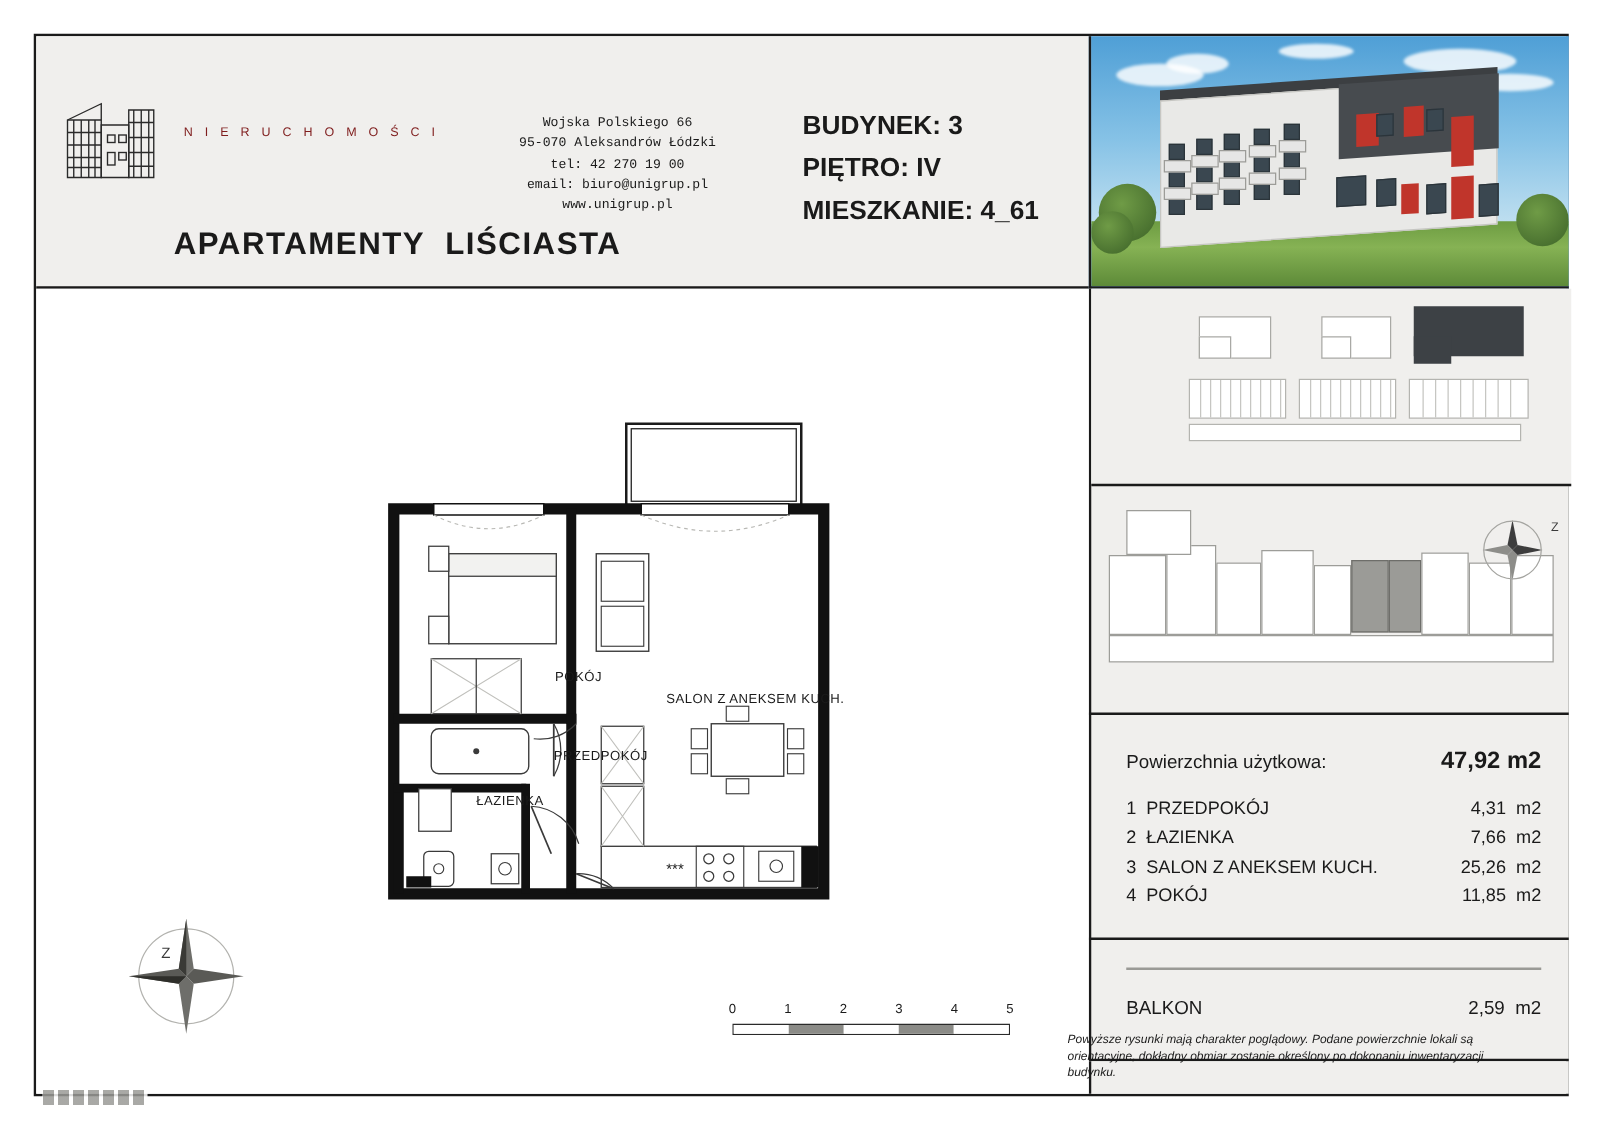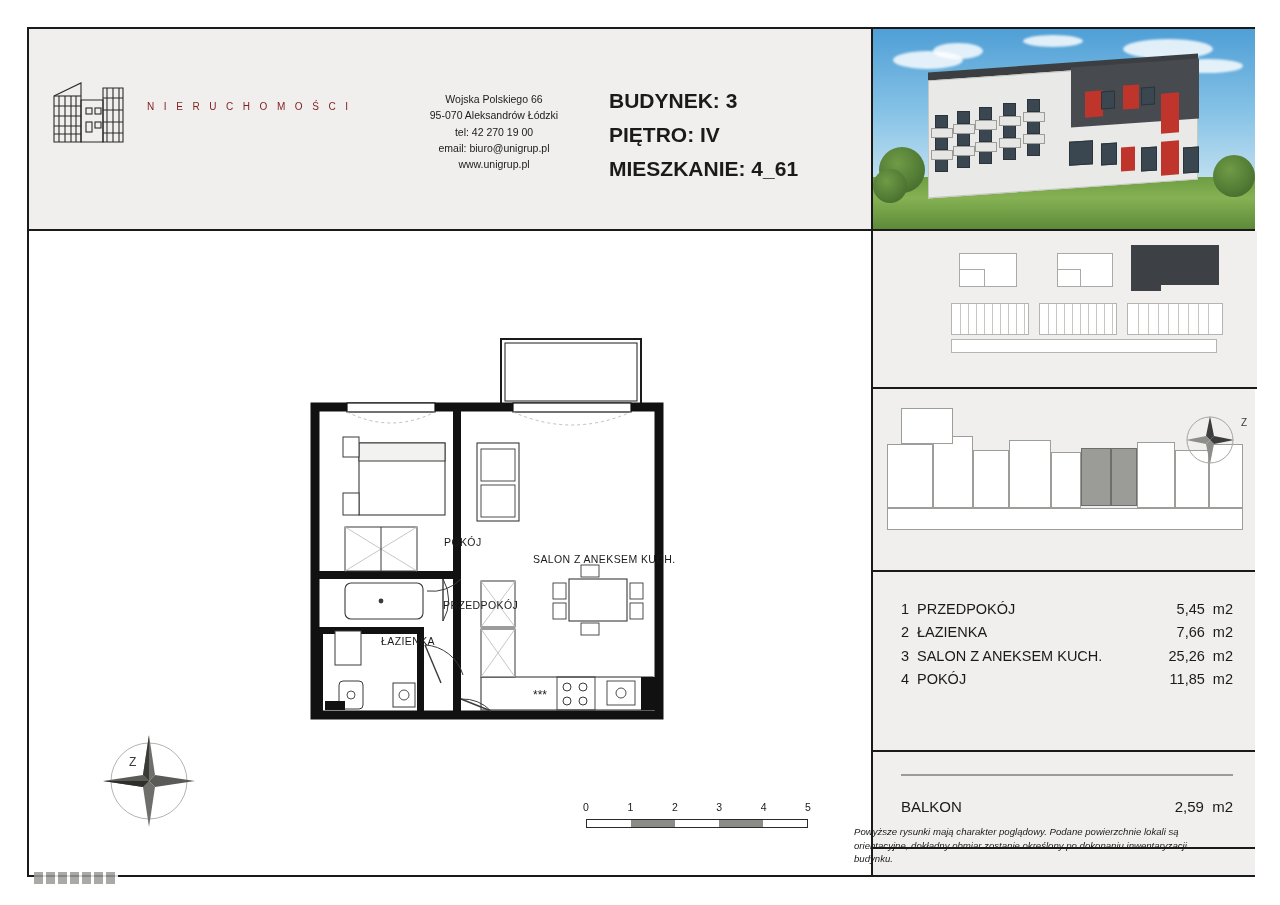--- a/index.html
+++ b/index.html
@@ -60,20 +60,21 @@
     margin-top: 21px;
   }
   .contact {
     position: absolute;
     left: 350px; top: 62px;
     width: 230px;
     text-align: center;
     font-size: 10.5px;
     line-height: 1.55;
     color: #1a1a1a;
+    font-family: Liberation Mono, monospace;
   }
   .apart-title {
     position: absolute;
     left: 110px; top: 152px;
     font-size: 25px;
     font-weight: bold;
     letter-spacing: 1.2px;
     color: #1a1a1a;
   }
   .apart-title .sp { display: inline-block; width: 16px; }
@@ -82,20 +83,21 @@
     left: 580px; top: 55px;
     width: 240px;
     text-align: left;
     color: #1a1a1a;
   }
   .unit-line {
     font-size: 21px;
     font-weight: bold;
     line-height: 1.62;
     white-space: nowrap;
+    margin-left: 33px;
   }
   .unit-line .val { font-weight: bold; }
   
   .render-box {
     position: absolute;
     left: 842px; top: 0;
     width: 384px; height: 202px;
     border-bottom: 2px solid #1a1a1a;
     border-left: 2px solid #1a1a1a;
     overflow: hidden;
@@ -382,20 +384,23 @@
       </div>
 
       <div class="contact">
         <div>Wojska  Polskiego  66</div>
         <div>95-070  Aleksandrów Łódzki</div>
         <div>tel:      42 270 19 00</div>
         <div>email:    biuro@unigrup.pl</div>
         <div>www.unigrup.pl</div>
       </div>
 
+      <div class="apart-title">
+        <span>APARTAMENTY</span><span class="sp"></span><span>LIŚCIASTA</span>
+      </div>
 
       <div class="unit-info">
         <div class="unit-line">BUDYNEK: 3</div>
         <div class="unit-line">PIĘTRO: IV</div>
         <div class="unit-line">
           <span>MIESZKANIE:</span>
           <span class="val">4_61</span>
         </div>
       </div>
     </div>
@@ -524,25 +529,29 @@
           <polygon points="27,51 31,31 27,27 23,31" fill="#8d8d89"></polygon>
           <polygon points="3,27 23,23 27,27 23,31" fill="#8d8d89"></polygon>
           <polygon points="51,27 31,23 27,27 31,31" fill="#3d3d3d"></polygon>
           <circle cx="27" cy="27" r="23" fill="none" stroke="#a5a5a1" stroke-width="1"></circle>
         </svg>
         <div style="position:absolute; right:-10px; top:4px; font-size:10px; color:#3a3a3a;">Z</div>
       </div>
     </div>
 
     <div class="areas-box">
+      <div class="total-row">
+        <div class="total-label">Powierzchnia użytkowa:</div>
+        <div class="total-value">47,92 m2</div>
+      </div>
 
       <div class="room-row">
         <div class="room-num">1</div>
         <div class="room-name">PRZEDPOKÓJ</div>
-        <div class="room-area">5,45  m2</div>
+        <div class="room-area">4,31  m2</div>
       </div>
       <div class="room-row">
         <div class="room-num">2</div>
         <div class="room-name">ŁAZIENKA</div>
         <div class="room-area">7,66  m2</div>
       </div>
       <div class="room-row">
         <div class="room-num">3</div>
         <div class="room-name">SALON Z ANEKSEM KUCH.</div>
         <div class="room-area">25,26  m2</div>

